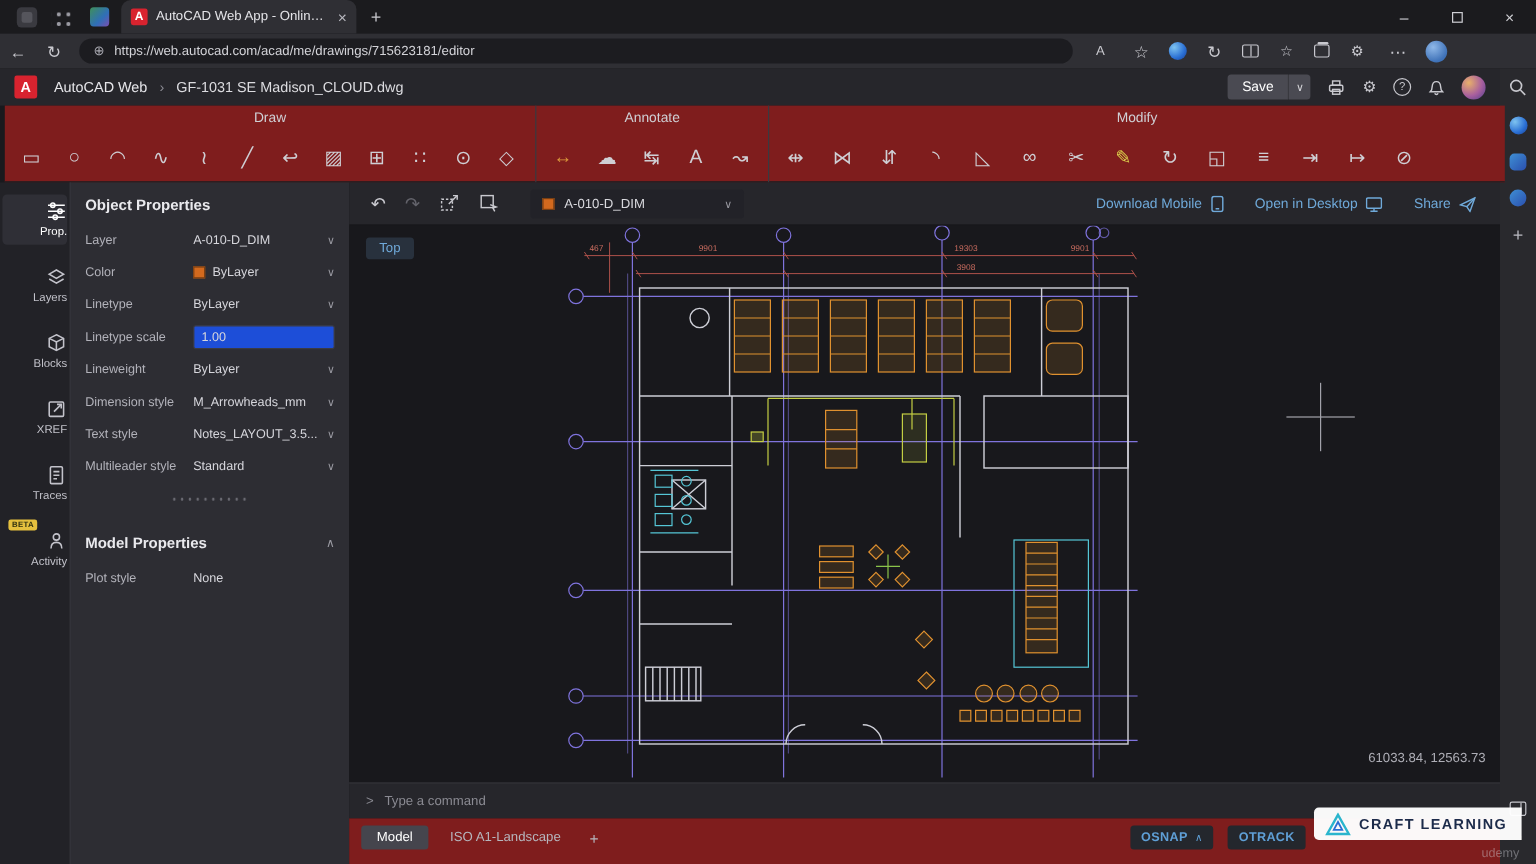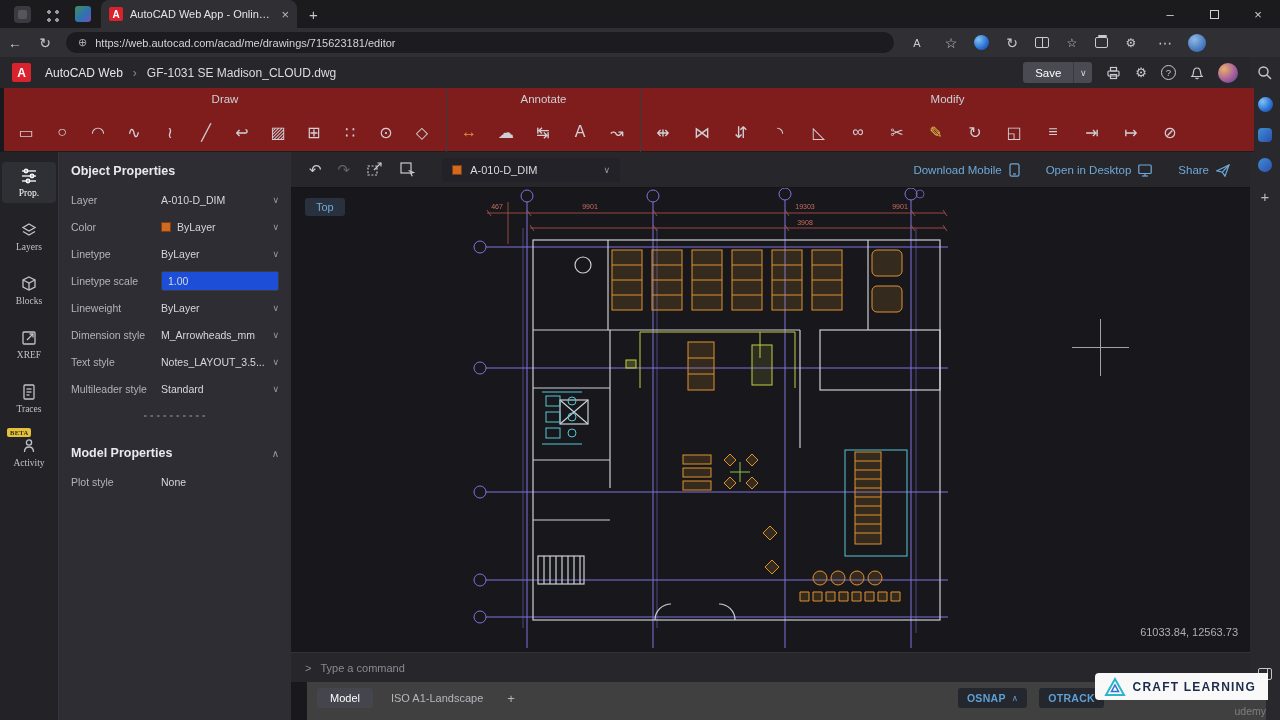--- a/index.html
+++ b/index.html
@@ -66,21 +66,21 @@
   .rgroup.g0 { width:443px; } .rgroup.g1 { width:194px; } .rgroup.g2 { flex:1; border-right:none; }
   .glabel { text-align:center; color:#cfcfd4; font-size:11.5px; height:18px; }
   .tools { display:flex; align-items:center; padding:0 10px; height:42px; }
   .g0 .tools { gap:12px; } .g1 .tools { gap:13px; } .g2 .tools { gap:15px; }
   .tool { width:24px; height:24px; display:flex; align-items:center; justify-content:center; color:#cfcfd4; font-size:16px; }
   .g1 .tool:nth-child(1) { color:#dc9a3c; }
   .g2 .tool:nth-child(8) { color:#d9cb4a; }
 
   
   .tool-rail { position:absolute; left:0; top:95px; width:58px; height:568px; background:#222227; display:flex; flex-direction:column; align-items:center; padding-top:10px; gap:13px; }
-  .rail-item { width:54px; display:flex; flex-direction:column; align-items:center; gap:3px; color:#c2c2ca; padding:5px 0; border-radius:4px; position:relative;font-family:Liberation Serif, serif; }
+  .rail-item { width:54px; display:flex; flex-direction:column; align-items:flex-end; gap:3px; color:#c2c2ca; padding:5px 0; border-radius:4px; position:relative; }
   .rail-item.active { background:#2f2f36; color:#ffffff; }
   .rail-item svg { stroke:currentColor; fill:none; stroke-width:1.3; }
   .rail-label { font-size:9.5px; }
   .beta-badge { position:absolute; top:-4px; left:5px; background:#e5c03e; color:#31310f; font-size:6.5px; font-weight:bold; padding:1px 3px; border-radius:2px; letter-spacing:.3px; }
 
   
   .props-panel { position:absolute; left:58px; top:95px; width:233px; height:568px; background:#2d2d33; border-left:1px solid #35353b; }
   .panel-title { color:#e9e9ed; font-size:12.5px; font-weight:bold; padding:12px 12px 8px 12px; }
   .prow { display:flex; align-items:center; justify-content:space-between; padding:0 12px; height:27px; }
   .prow-label { color:#b2b2ba; font-size:10.5px; }
@@ -113,21 +113,21 @@
   .viewcube { position:absolute; left:14px; top:10px; background:#28313d; color:#6fa9d9; font-size:11px; padding:3px 11px; border-radius:3px; }
   .plan { position:absolute; left:169px; top:0px; width:664px; height:462px; }
   .xh-h { position:absolute; left:781px; top:159px; width:57px; height:1px; background:#a2a2aa; }
   .xh-v { position:absolute; left:809px; top:131px; width:1px; height:57px; background:#a2a2aa; }
   .coords { position:absolute; right:12px; bottom:14px; color:#aeaeb6; font-size:11px; }
 
   .cv-command { position:absolute; left:0; bottom:38px; width:100%; height:30px; background:#26262b; border-top:1px solid #333338; display:flex; align-items:center; padding:0 14px; gap:9px; }
   .cmd-prompt { color:#8a8a92; font-size:11px; }
   .cmd-text { color:#8a8a92; font-size:11px; }
 
-  .cv-status { position:absolute; left:16px; bottom:0; width:100%; height:38px; background:#404040; display:flex; align-items:center; padding:0 10px 6px 10px; }
+  .cv-status { position:absolute; left:0; bottom:0; width:100%; height:38px; background:#7f1d1d; display:flex; align-items:center; padding:0 10px 6px 10px; }
   .st-left { display:flex; align-items:center; gap:10px; }
   .model-chip { background:#45454d; color:#ffffff; font-size:11px; padding:4px 13px; border-radius:3px; }
   .layout-chip { color:#b6b6bd; font-size:11px; padding:4px 8px; }
   .plus-chip { color:#b6b6bd; font-size:13px; padding:0 6px; }
   .st-right { margin-left:auto; margin-right:152px; display:flex; align-items:flex-end; gap:12px; }
   .snap-chip { background:#24272d; color:#5f9fd6; font-size:10.5px; font-weight:bold; letter-spacing:.3px; padding:4px 9px; border-radius:3px; display:flex; gap:6px; align-items:center; }
   .snap-chev { font-size:8.5px; font-weight:normal; }
 
   
   .watermark { position:absolute; right:12px; bottom:20px; height:27px; background:rgba(255,255,255,.97); border-radius:4px 0 0 4px; display:flex; align-items:center; gap:7px; padding:0 12px 0 9px; z-index:50; }

